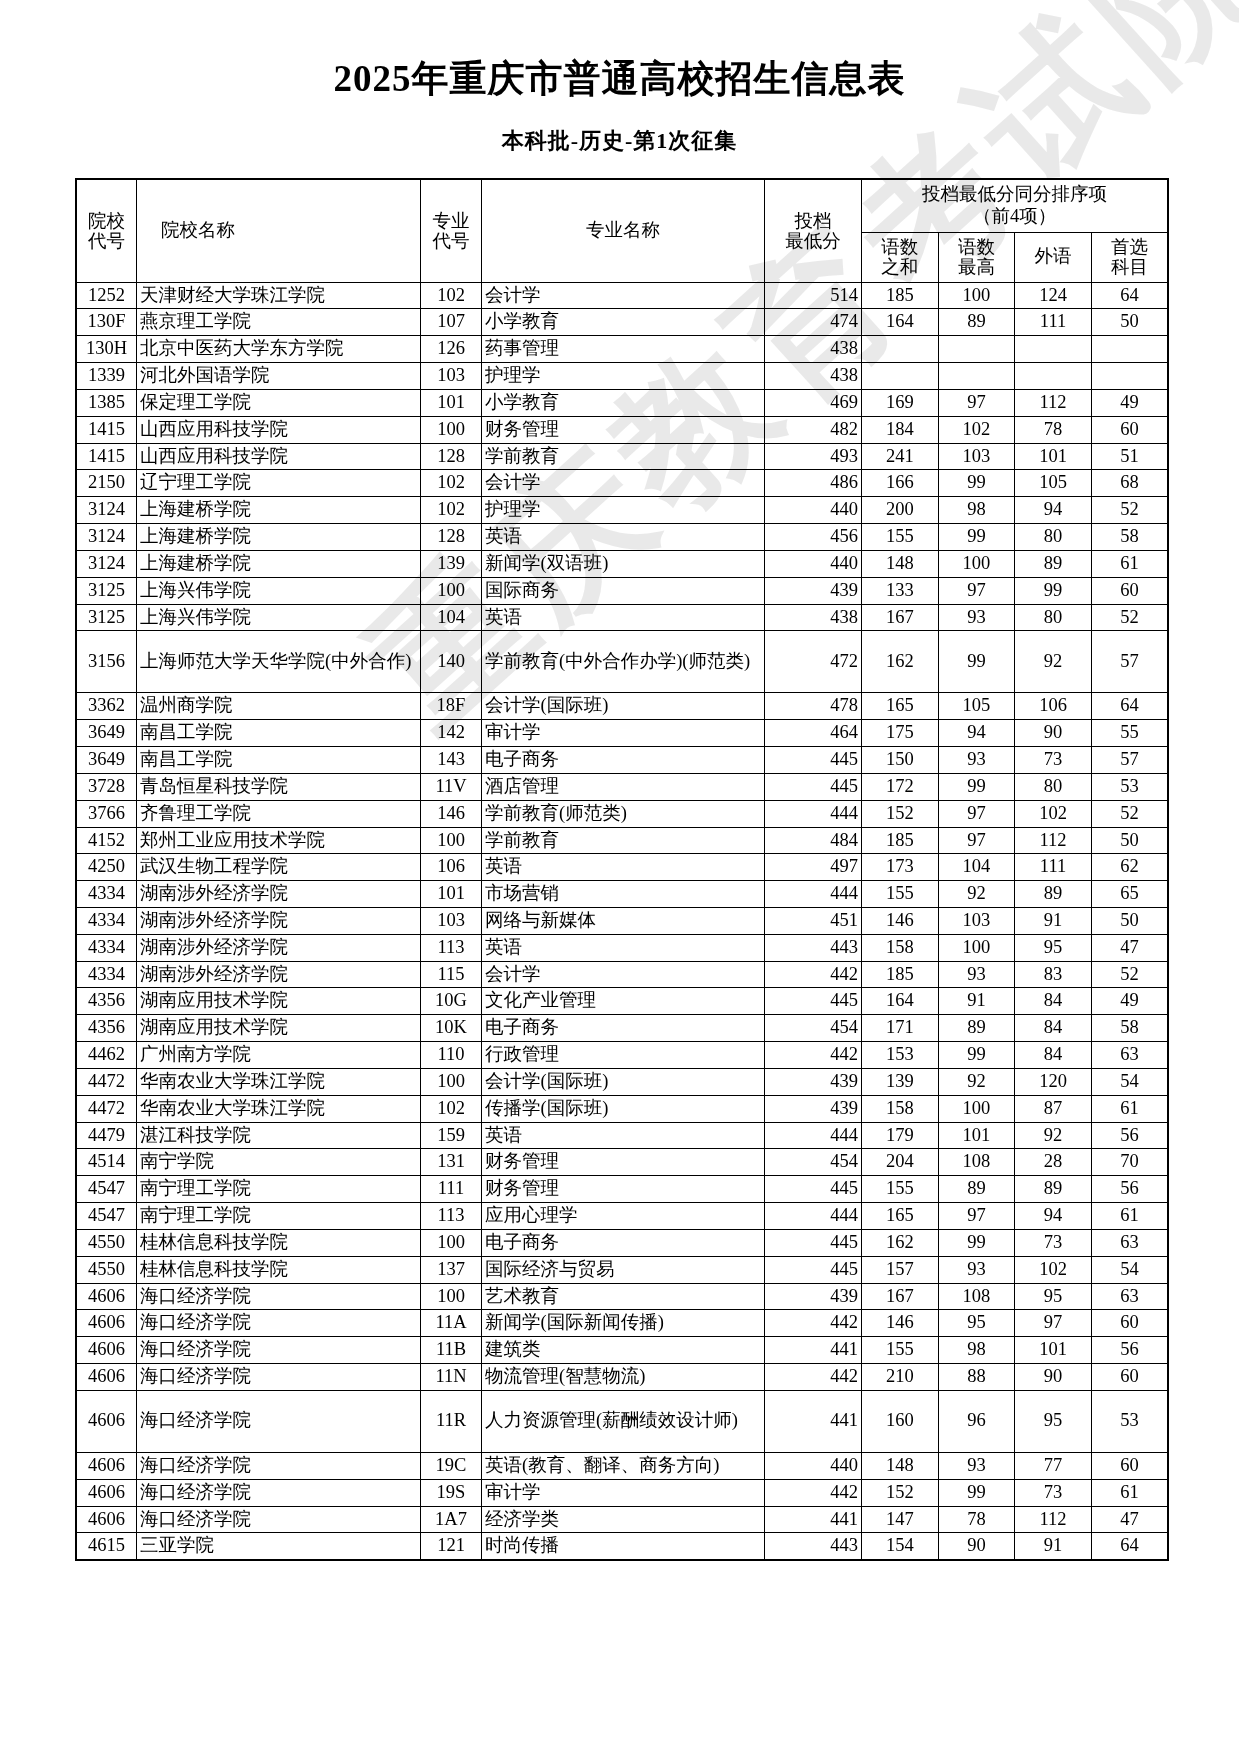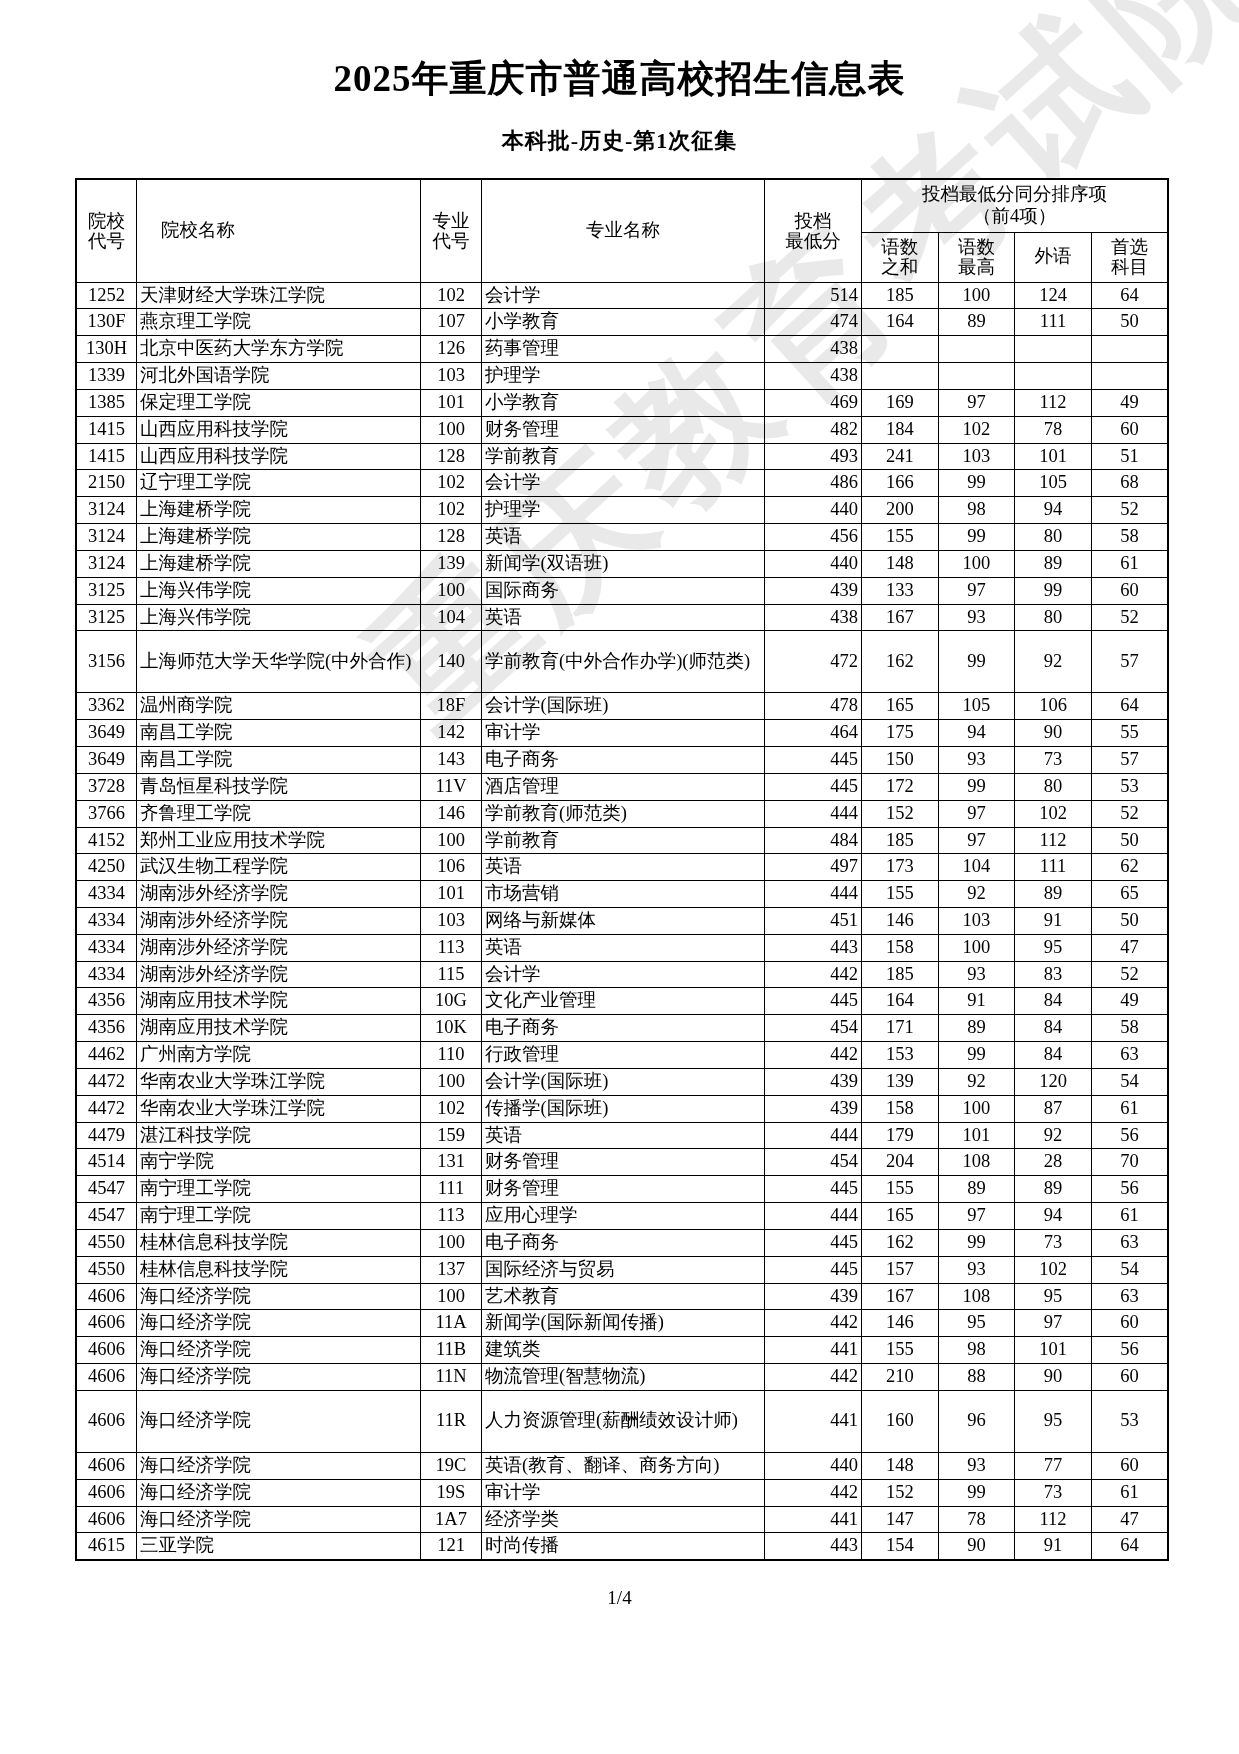--- a/index.html
+++ b/index.html
@@ -668,15 +668,14 @@
             <td class="c-score">443</td>
             <td class="c-sub">154</td>
             <td class="c-sub">90</td>
             <td class="c-sub">91</td>
             <td class="c-sub">64</td>
           </tr>
         </tbody>
     </table>
   </div>
 
-  <div style="text-align:center;font-size:19px;padding-top:26px;position:relative;z-index:10;">1/4</div>
 
 </div>
 
 </body></html>

